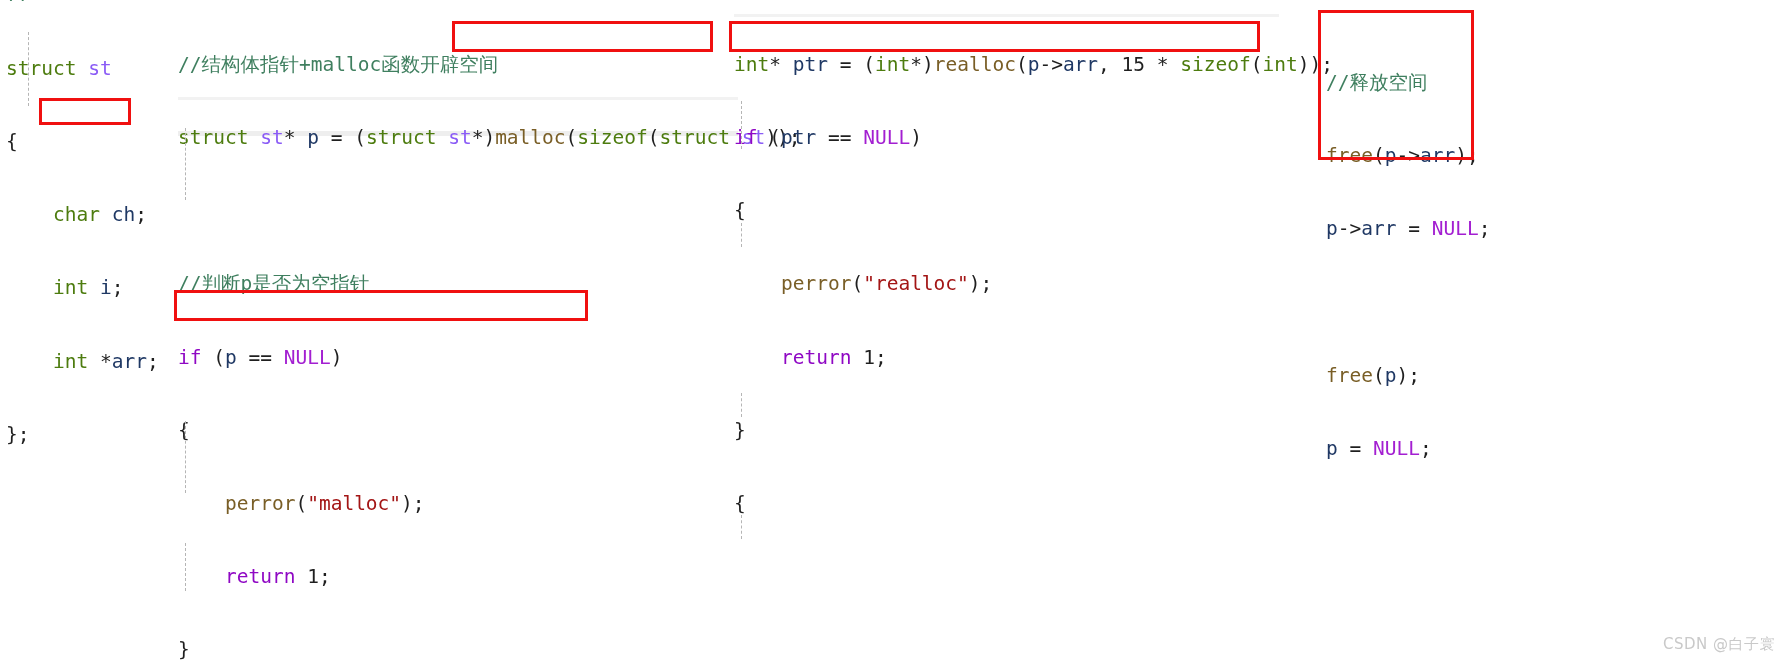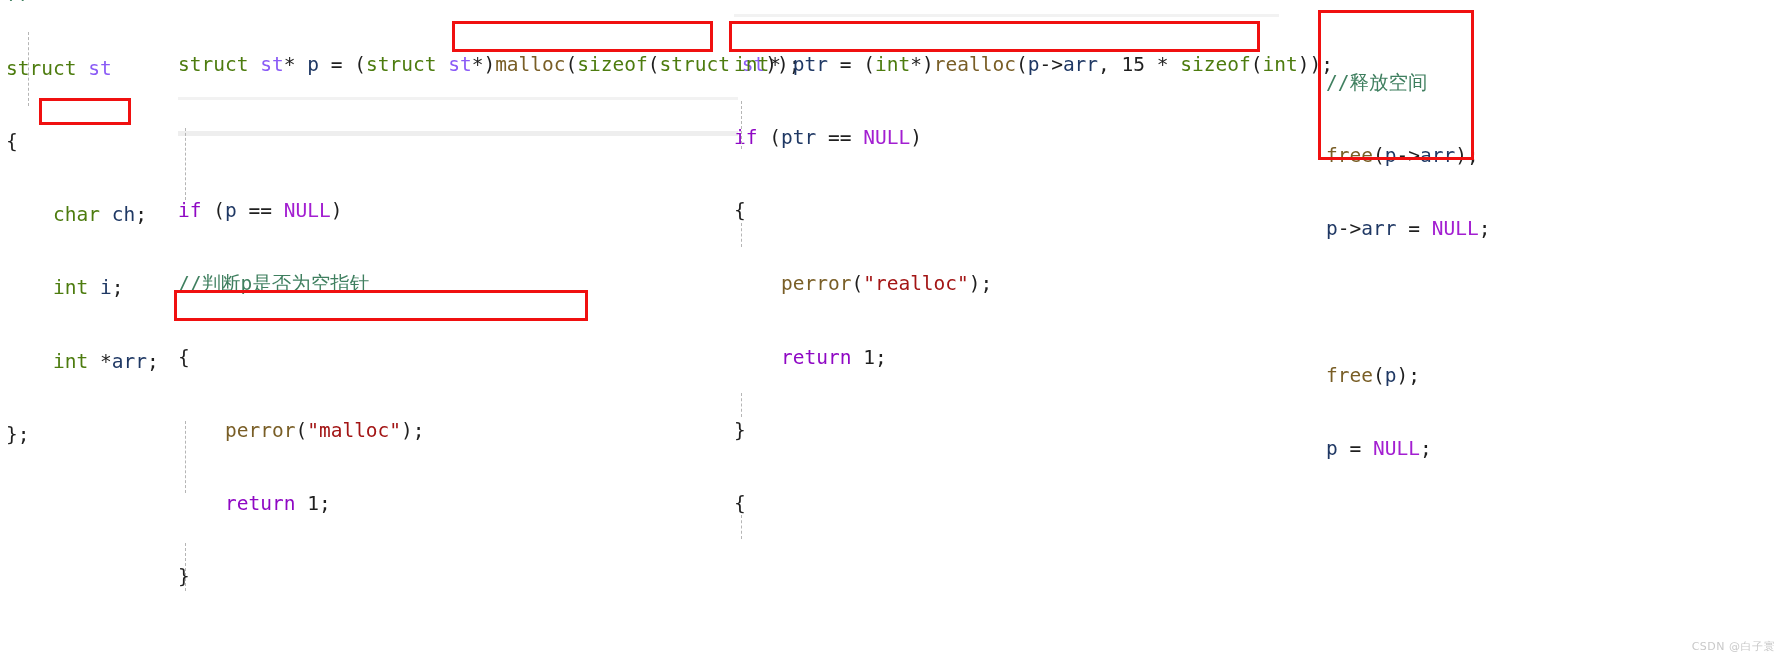--- a/index.html
+++ b/index.html
@@ -82,21 +82,21 @@
     color: #3f7f5f;
     overflow: hidden;
     height: 14px;
   }
 
   #watermark {
     position: absolute;
     right: 14px;
     bottom: 10px;
     font-family: "DejaVu Sans", "Liberation Sans", sans-serif;
-    font-size: 11px;
+    font-size: 15px;
     color: #c9c9c9;
     letter-spacing: 0.5px;
     white-space: nowrap;
   }
 </style>
 </head>
 <body>
 
 <div class="band" style="left:178px; top:97px; width:560px;"></div>
 <div class="band tall" style="left:178px; top:131px; width:560px;"></div>
@@ -108,24 +108,25 @@
   <div class="ln"><span class="kw">struct</span> <span class="typenm">st</span></div>
   <div class="ln"><span class="punct">{</span></div>
   <div class="ln">    <span class="kw">char</span> <span class="var">ch</span><span class="punct">;</span></div>
   <div class="ln">    <span class="kw">int</span> <span class="var">i</span><span class="punct">;</span></div>
   <div class="ln">    <span class="kw">int</span> <span class="op">*</span><span class="var">arr</span><span class="punct">;</span></div>
   <div class="ln"><span class="punct">};</span></div>
   <div class="guide" style="left:22px; top:24px; height:74px;"></div>
 </div>
 
 <div id="col-alloc" class="code-col">
+  <div class="ln"><span class="cmt">//结构体指针+malloc函数开辟空间</span></div>
   <div class="ln"><span class="kw">struct</span> <span class="typenm">st</span><span class="op">*</span> <span class="var">p</span> <span class="op">=</span> <span class="punct">(</span><span class="kw">struct</span> <span class="typenm">st</span><span class="op">*</span><span class="punct">)</span><span class="fn">malloc</span><span class="punct">(</span><span class="kw">sizeof</span><span class="punct">(</span><span class="kw">struct</span> <span class="typenm">st</span><span class="punct">));</span></div>
   <div class="ln blank"> </div>
+  <div class="ln"><span class="cmt">//判断p是否为空指针</span></div>
   <div class="ln"><span class="ctl">if</span> <span class="punct">(</span><span class="var">p</span> <span class="op">==</span> <span class="macro">NULL</span><span class="punct">)</span></div>
-  <div class="ln"><span class="cmt">//判断p是否为空指针</span></div>
   <div class="ln"><span class="punct">{</span></div>
   <div class="ln">    <span class="fn">perror</span><span class="punct">(</span><span class="str">"malloc"</span><span class="punct">);</span></div>
   <div class="ln">    <span class="ctl">return</span> <span class="num">1</span><span class="punct">;</span></div>
   <div class="ln"><span class="punct">}</span></div>
   
   
   
   
   
   

